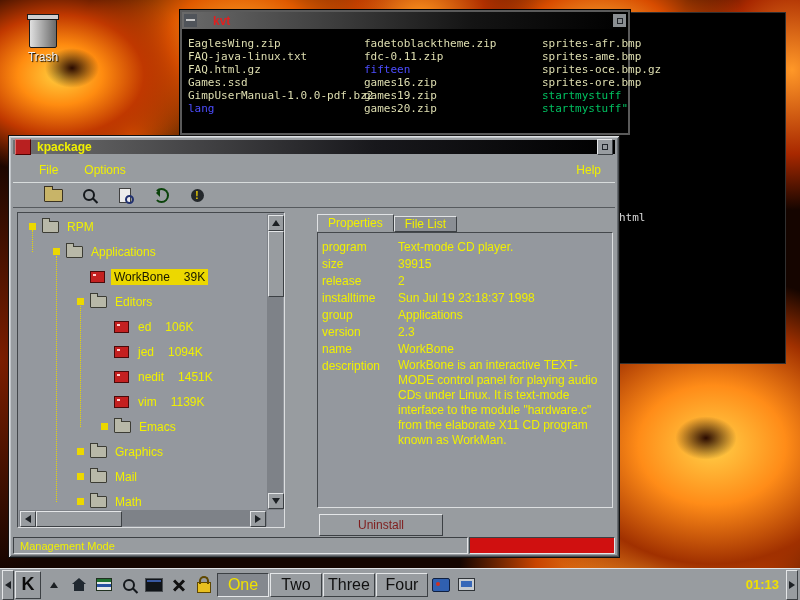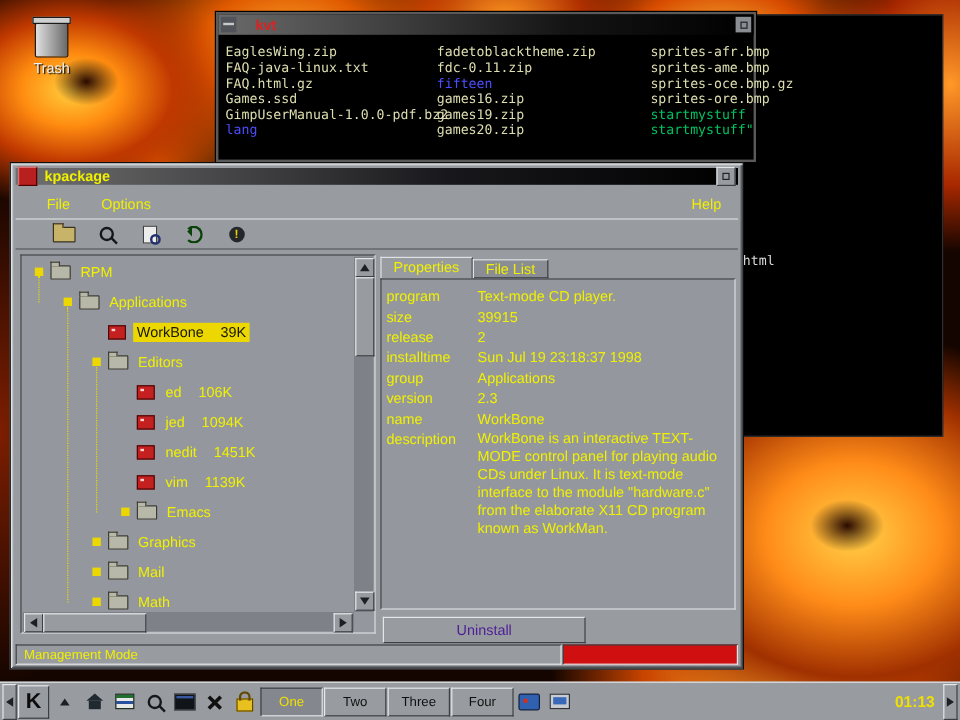--- a/index.html
+++ b/index.html
@@ -59,21 +59,21 @@
   .ic-ofolder::before{content:"";position:absolute;left:-1px;top:-4px;width:7px;height:3px;background:#c8b468;border:1px solid #3a3222;border-bottom:0;}
   .ic-mag{width:8px;height:8px;border:2px solid #14181c;border-radius:50%;position:relative;}
   .ic-mag::after{content:"";width:2px;height:7px;background:#14181c;position:absolute;right:-3px;bottom:-5px;transform:rotate(-45deg);}
   .ic-docmag{width:10px;height:13px;background:#ececec;border:1px solid #404040;position:relative;}
   .ic-docmag::after{content:"";position:absolute;right:-4px;bottom:-2px;width:5px;height:5px;border:2px solid #203070;border-radius:50%;}
   .ic-refresh{width:11px;height:11px;border:2px solid #0a420a;border-radius:50%;border-left-color:transparent;position:relative;}
   .ic-refresh::after{content:"";position:absolute;left:-4px;top:-1px;border:4px solid transparent;border-right-color:#0a420a;}
   .ic-stop{width:13px;height:13px;border-radius:50%;background:#24282c;color:#f0d000;font:bold 10px/13px "Liberation Sans",sans-serif;text-align:center;}
   .ic-stop::after{content:"!";}
   
-  .k-tree{position:absolute;left:8px;top:76px;width:296px;height:316px;background:#94989e;border:1px solid;border-color:#44484c #dcdee0 #dcdee0 #44484c;box-sizing:border-box;}
+  .k-tree{position:absolute;left:8px;top:76px;width:268px;height:316px;background:#94989e;border:1px solid;border-color:#44484c #dcdee0 #dcdee0 #44484c;box-sizing:border-box;}
   .tree-view{position:absolute;left:1px;top:1px;right:17px;bottom:17px;overflow:hidden;}
   .trow{position:relative;height:25px;display:flex;align-items:center;font-size:12px;}
   .d0{padding-left:10px;} .d1{padding-left:34px;} .d2{padding-left:58px;} .d3{padding-left:82px;}
   .exp{width:7px;height:7px;background:#ecd800;margin-right:6px;flex:none;}
   .exp.hid{visibility:hidden;}
   .tf{width:15px;height:10px;background:#b8b8a8;border:1px solid #3c3c34;margin-right:5px;position:relative;flex:none;border-radius:1px;}
   .tf::before{content:"";position:absolute;left:-1px;top:-4px;width:6px;height:3px;background:#b8b8a8;border:1px solid #3c3c34;border-bottom:0;}
   .tp{width:13px;height:10px;background:#c42020;border:1px solid #4a0a0a;margin-right:6px;position:relative;flex:none;}
   .tp::after{content:"";position:absolute;left:2px;top:2px;width:3px;height:2px;background:#ffd0d0;}
   .hl{display:flex;align-items:center;padding:1px 3px;}
@@ -98,41 +98,41 @@
   
   .k-right{position:absolute;left:308px;top:76px;width:296px;height:326px;}
   .tabs{position:absolute;left:0;top:0;height:20px;display:flex;align-items:flex-end;}
   .tab{height:18px;padding:0 10px;font-size:12px;color:#f0f000;background:#989ca0;display:flex;align-items:center;border:1px solid;border-color:#e0e2e4 #3c4044 #989ca0 #e0e2e4;box-sizing:border-box;}
   .tab.off{height:16px;background:#8a8e94;border-bottom-color:#3c4044;}
   .props{position:absolute;left:0;top:20px;right:0;bottom:30px;background:#94989e;border:1px solid;border-color:#44484c #dcdee0 #dcdee0 #44484c;padding:6px 4px;overflow:hidden;box-sizing:border-box;}
   .prow{display:flex;line-height:17px;font-size:12px;}
   .plbl{width:76px;flex:none;color:#f0f000;}
   .pval{color:#f0f000;width:202px;}
   .prow.desc .pval{line-height:15px;}
-  .uninstall{position:absolute;left:2px;bottom:2px;width:169px;height:22px;background:#989ca0;color:#4c1d95;font-size:12px;display:flex;align-items:center;justify-content:center;box-sizing:border-box;}
+  .uninstall{position:absolute;left:2px;bottom:2px;width:124px;height:22px;background:#989ca0;color:#7f1d1d;font-size:12px;display:flex;align-items:center;justify-content:center;box-sizing:border-box;}
   
   .k-status{position:absolute;left:4px;right:4px;bottom:3px;height:17px;display:flex;gap:1px;}
   .status-cell{flex:1;display:flex;align-items:center;padding-left:6px;color:#f0f000;font-size:11px;box-sizing:border-box;}
   .progress{width:146px;background:#d01010;box-sizing:border-box;}
   
   .panel{position:absolute;left:0;top:568px;width:800px;height:32px;background:#989ca0;border-top:1px solid #e0e2e4;z-index:5;display:flex;align-items:center;padding:0 2px;gap:1px;box-sizing:border-box;}
   .hidebtn{width:10px;height:28px;background:#989ca0;display:flex;align-items:center;justify-content:center;flex:none;}
   .pbtn{width:24px;height:26px;display:flex;align-items:center;justify-content:center;flex:none;}
   .ic-k{font-weight:900;font-size:18px;color:#0c0c0c;font-family:"Liberation Sans",sans-serif;}
   .ic-home{width:10px;height:7px;background:#202830;position:relative;margin-top:5px;}
   .ic-home::before{content:"";position:absolute;left:-2px;top:-6px;border-left:7px solid transparent;border-right:7px solid transparent;border-bottom:6px solid #202830;}
   .ic-books{width:14px;height:11px;background:linear-gradient(#207030 0 3px,#e8e8e8 3px 5px,#2850a0 5px 8px,#e8e8e8 8px 11px);border:1px solid #203020;}
   .ic-term{width:16px;height:12px;background:#101418;border:1px solid #484c50;position:relative;}
   .ic-term::before{content:"";position:absolute;top:1px;left:1px;right:1px;height:2px;background:#3858a0;}
   .ic-x{position:relative;width:14px;height:14px;}
   .ic-x::before,.ic-x::after{content:"";position:absolute;left:0;top:6px;width:14px;height:3px;background:#101010;}
   .ic-x::before{transform:rotate(45deg);} .ic-x::after{transform:rotate(-45deg);}
   .ic-lock{width:12px;height:9px;background:#e8c020;border:1px solid #604800;position:relative;margin-top:6px;}
   .ic-lock::before{content:"";position:absolute;left:1px;top:-7px;width:6px;height:6px;border:2px solid #604800;border-bottom:0;border-radius:5px 5px 0 0;}
-  .ws{width:52px;height:24px;font-size:11px;color:#101010;background:#989ca0;display:flex;align-items:center;justify-content:center;flex:none;box-sizing:border-box;}
+  .ws{width:52px;height:24px;font-size:16px;color:#101010;background:#989ca0;display:flex;align-items:center;justify-content:center;flex:none;box-sizing:border-box;}
   .ws.active{color:#f0e000;background:#84888e;}
   .ic-paint{width:16px;height:12px;background:#3060b0;border:1px solid #102040;border-radius:2px;position:relative;}
   .ic-paint::after{content:"";position:absolute;left:3px;top:3px;width:4px;height:4px;border-radius:50%;background:#d03020;}
   .ic-disp{width:15px;height:11px;background:#c8ccd0;border:1px solid #303438;position:relative;}
   .ic-disp::after{content:"";position:absolute;left:2px;top:2px;right:2px;bottom:3px;background:#3868b8;}
   .clock{margin-left:auto;color:#f0e000;font-size:13px;font-weight:bold;padding-right:6px;}
 </style>
 </head>
 <body>
 

